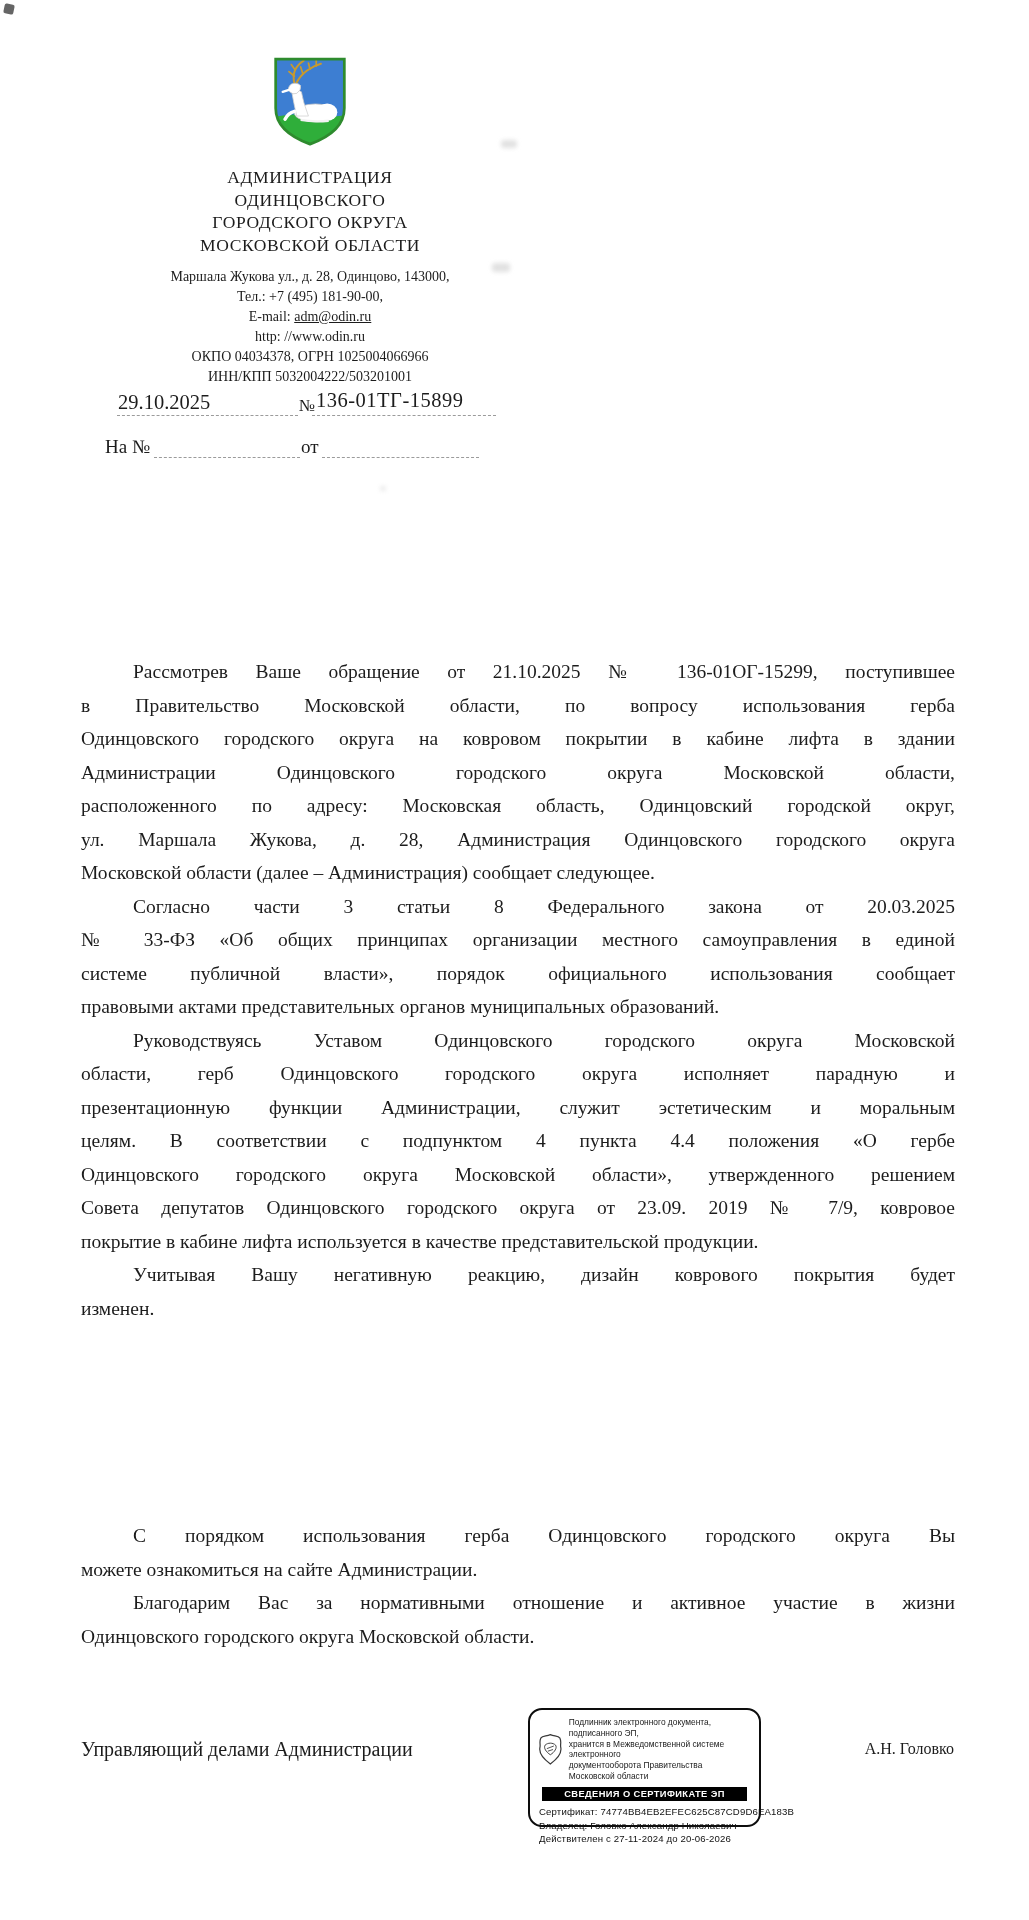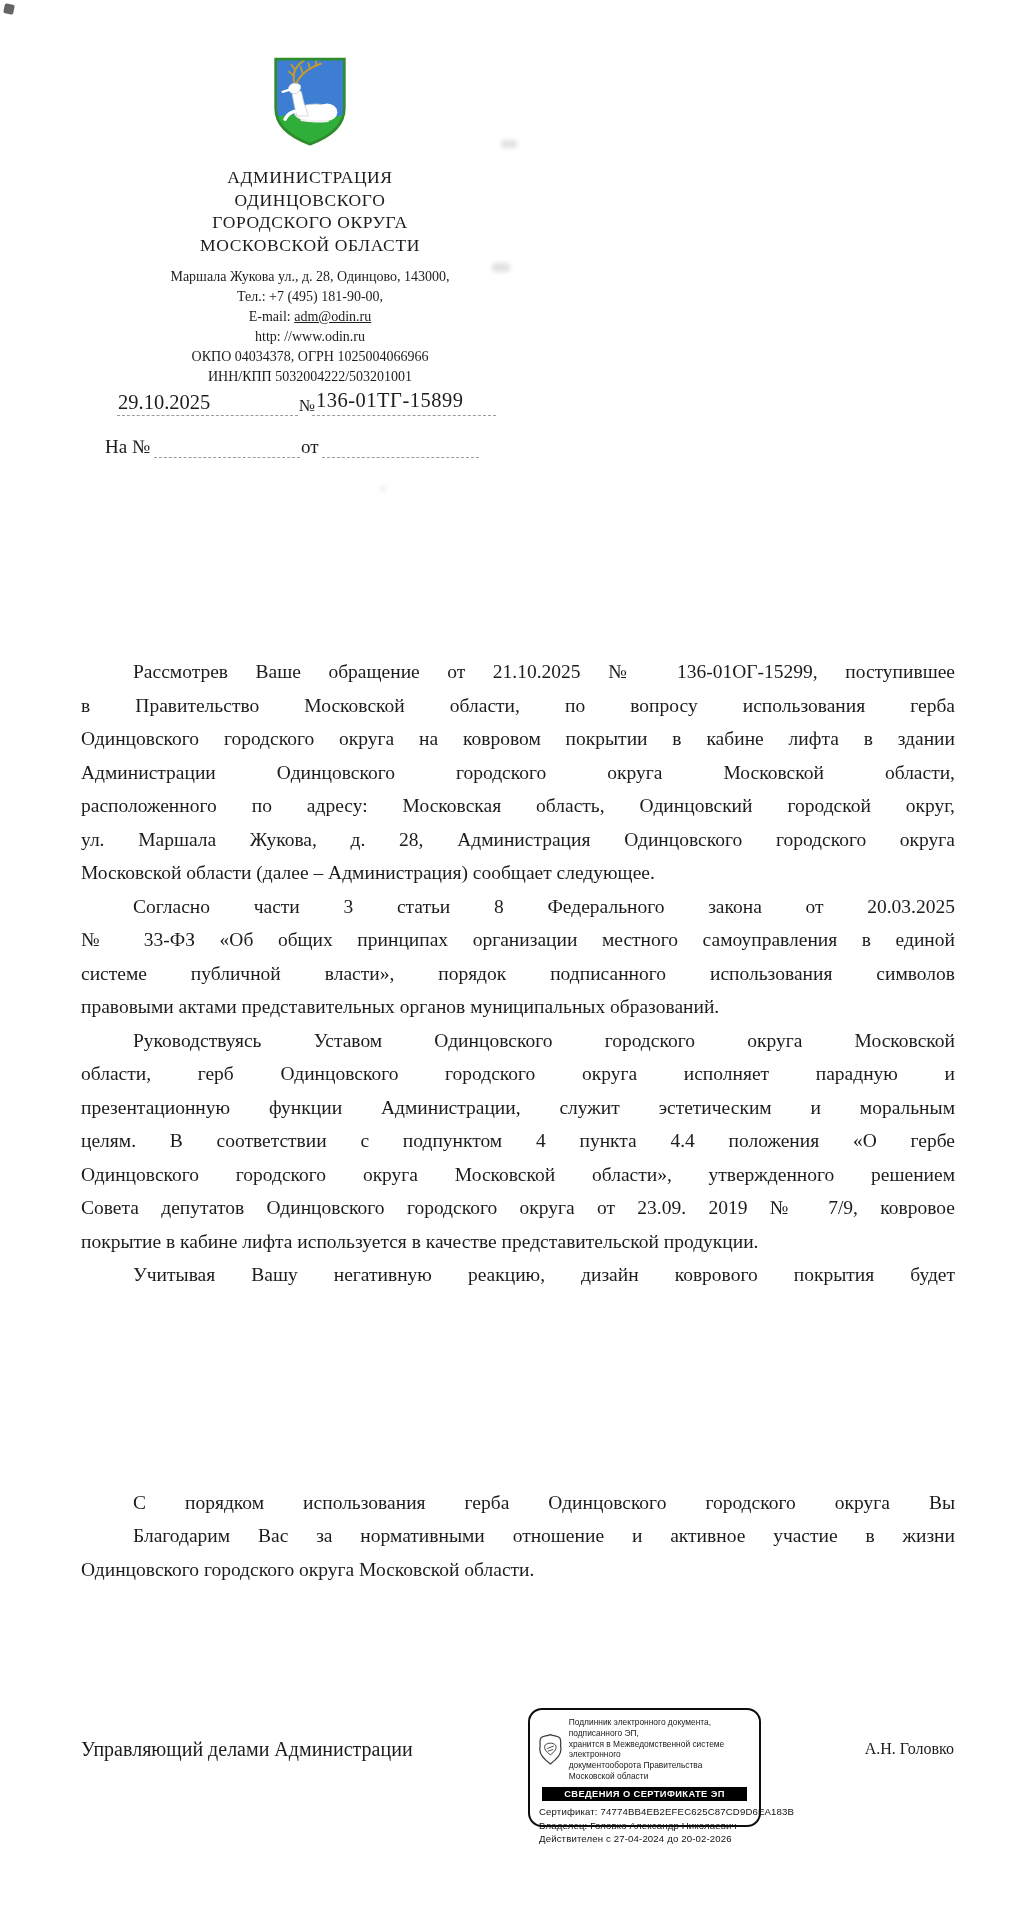--- a/index.html
+++ b/index.html
@@ -130,37 +130,39 @@
         <div class="line">в Правительство Московской области, по вопросу использования герба</div>
         <div class="line">Одинцовского городского округа на ковровом покрытии в кабине лифта в здании</div>
         <div class="line">Администрации Одинцовского городского округа Московской области,</div>
         <div class="line">расположенного по адресу: Московская область, Одинцовский городской округ,</div>
         <div class="line">ул. Маршала Жукова, д. 28, Администрация Одинцовского городского округа</div>
         <div class="line last">Московской области (далее – Администрация) сообщает следующее.</div>
       </div>
     <div class="para">
         <div class="line first">Согласно части 3 статьи 8 Федерального закона от 20.03.2025</div>
         <div class="line">№ 33-ФЗ «Об общих принципах организации местного самоуправления в единой</div>
-        <div class="line">системе публичной власти», порядок подписанного использования символов</div>
+        <div class="line">системе публичной власти», порядок официального использования сообщает</div>
         <div class="line last">правовыми актами представительных органов муниципальных образований.</div>
       </div>
     <div class="para">
         <div class="line first">Руководствуясь Уставом Одинцовского городского округа Московской</div>
         <div class="line">области, герб Одинцовского городского округа исполняет парадную и</div>
         <div class="line">презентационную функции Администрации, служит эстетическим и моральным</div>
         <div class="line">целям. В соответствии с подпунктом 4 пункта 4.4 положения «О гербе</div>
         <div class="line">Одинцовского городского округа Московской области», утвержденного решением</div>
         <div class="line">Совета депутатов Одинцовского городского округа от 23.09. 2019 № 7/9, ковровое</div>
         <div class="line last">покрытие в кабине лифта используется в качестве представительской продукции.</div>
       </div>
     <div class="para">
         <div class="line first">Учитывая Вашу негативную реакцию, дизайн коврового покрытия будет</div>
+        <div class="line last">изменен.</div>
       </div>
     <div class="para gap-before">
         <div class="line first">С порядком использования герба Одинцовского городского округа Вы</div>
+        <div class="line last">можете ознакомиться на сайте Администрации.</div>
       </div>
     <div class="para">
         <div class="line first">Благодарим Вас за нормативными отношение и активное участие в жизни</div>
         <div class="line last">Одинцовского городского округа Московской области.</div>
       </div>
   </main>
 
   <span class="position-label">Управляющий делами Администрации</span>
   <span class="sig-name">А.Н. Головко</span>
 
@@ -173,16 +175,16 @@
       </svg>
       <div class="stamp-header">
           <div class="line first">Подлинник электронного документа, подписанного ЭП,</div>
           <div class="line">хранится в Межведомственной системе электронного</div>
           <div class="line last">документооборота Правительства Московской области</div>
         </div>
     </div>
     <div class="stamp-bar">СВЕДЕНИЯ О СЕРТИФИКАТЕ ЭП</div>
     <div class="stamp-line">Сертификат: 74774BB4EB2EFEC625C87CD9D6EA183B</div>
     <div class="stamp-line">Владелец: Головко Александр Николаевич</div>
-    <div class="stamp-line">Действителен с 27-04-2024 до 20-02-2026</div>
+    <div class="stamp-line">Действителен с 27-11-2024 до 20-06-2026</div>
   </div>
 
 </div>
 
 </body></html>

